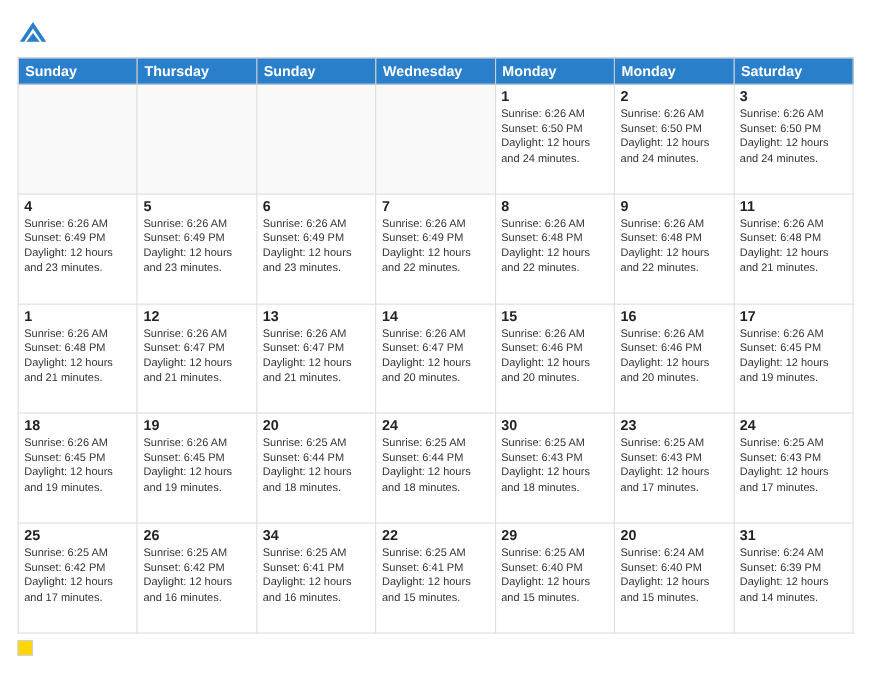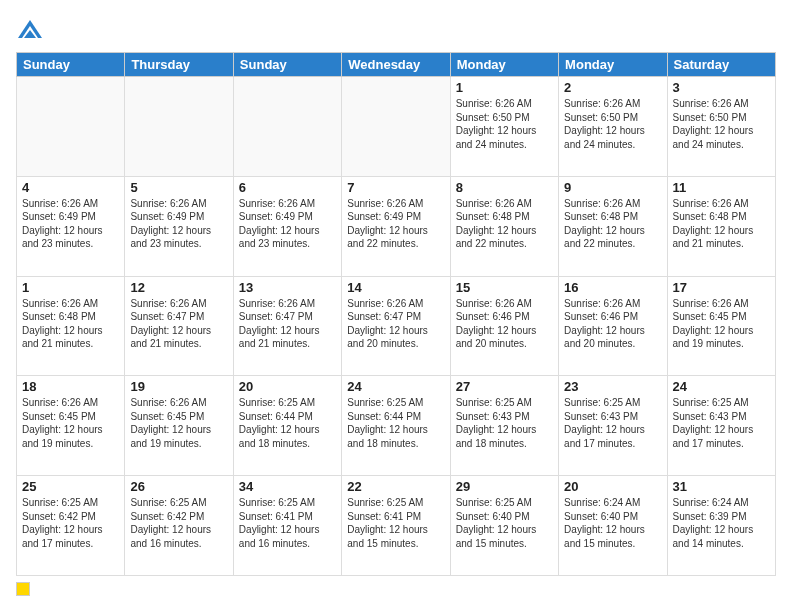--- a/index.html
+++ b/index.html
@@ -293,21 +293,21 @@
 and 18 minutes.</div>
           </td>
           <td>
             <div class="day-num">24</div>
             <div class="day-info" style="white-space: pre-line;">Sunrise: 6:25 AM
 Sunset: 6:44 PM
 Daylight: 12 hours
 and 18 minutes.</div>
           </td>
           <td>
-            <div class="day-num">27</div>
+            <div class="day-num">30</div>
             <div class="day-info" style="white-space: pre-line;">Sunrise: 6:25 AM
 Sunset: 6:43 PM
 Daylight: 12 hours
 and 18 minutes.</div>
           </td>
           <td>
             <div class="day-num">23</div>
             <div class="day-info" style="white-space: pre-line;">Sunrise: 6:25 AM
 Sunset: 6:43 PM
 Daylight: 12 hours

